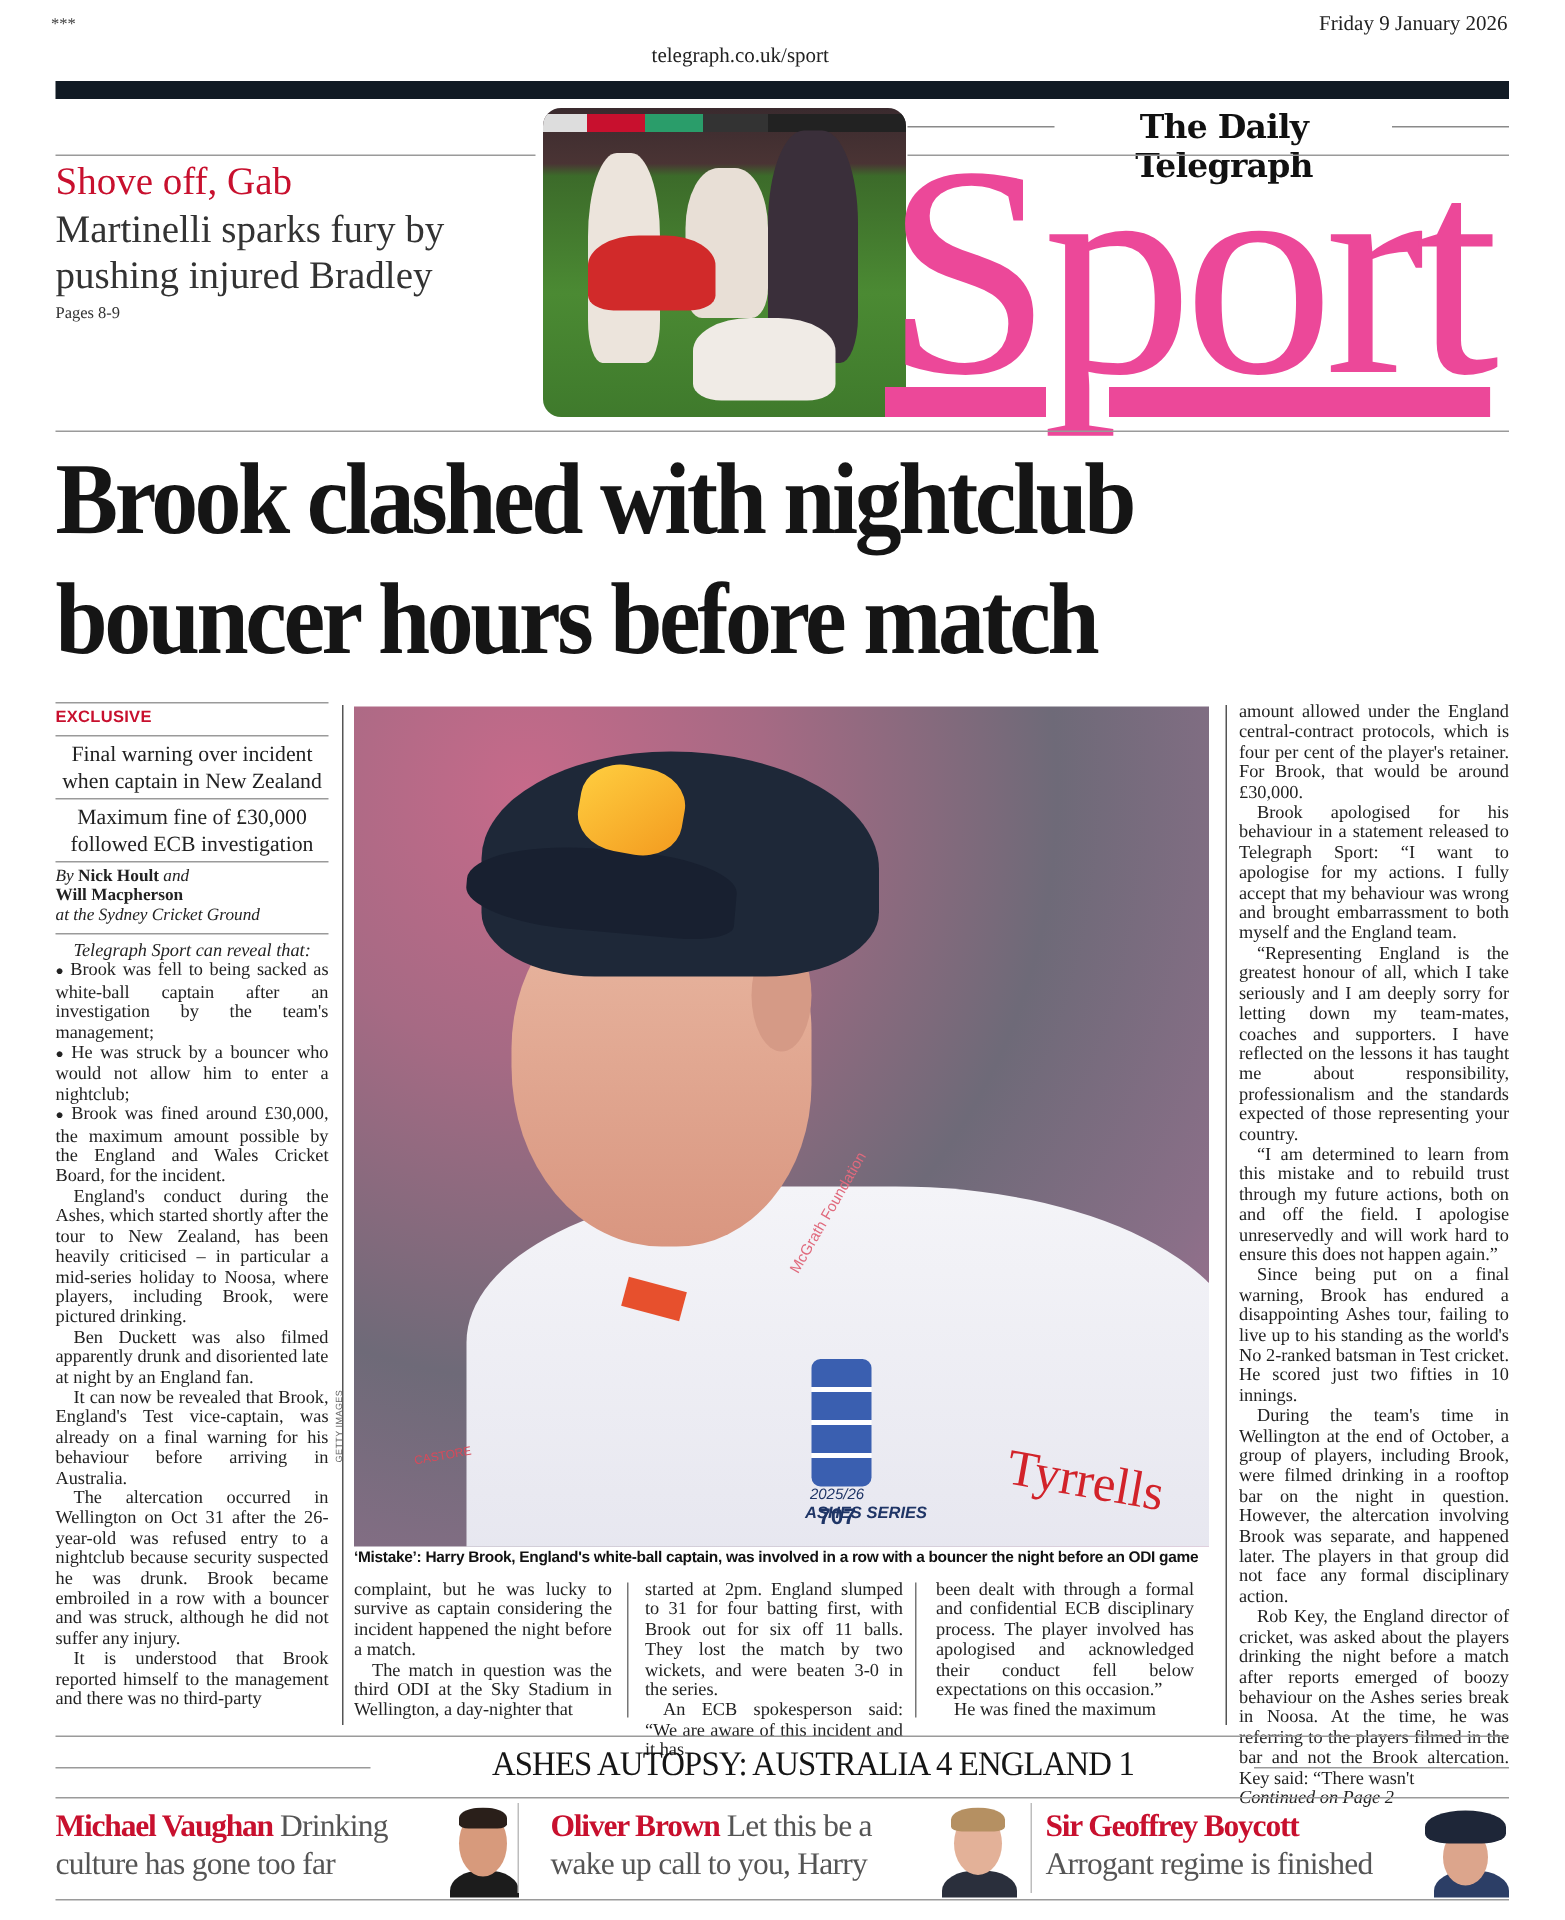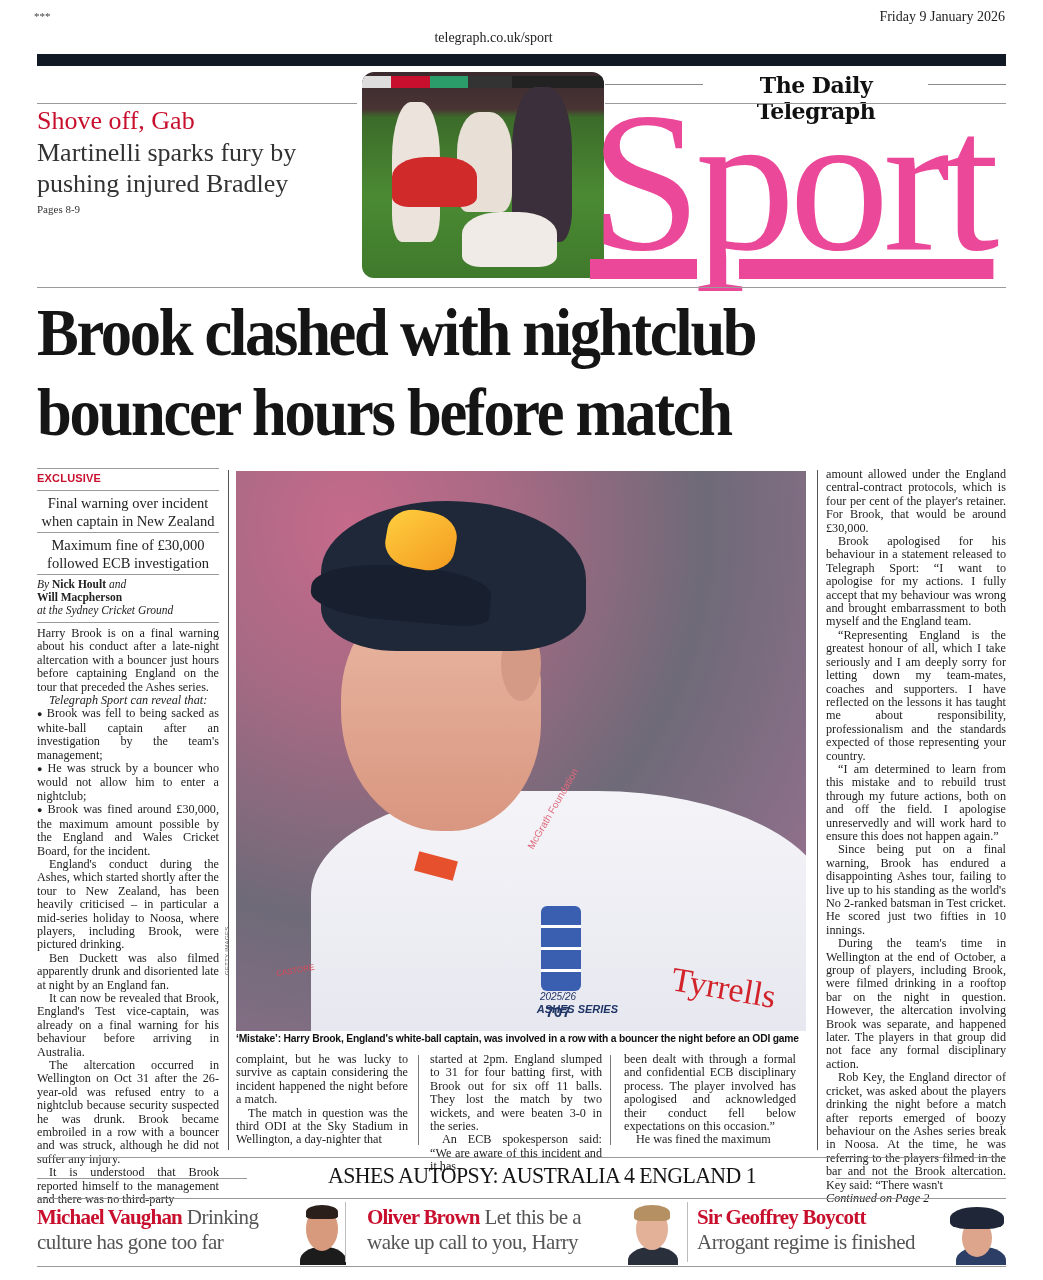--- a/index.html
+++ b/index.html
@@ -137,21 +137,20 @@
   <div class="rule"></div>
   <div class="byline">
     <i>By</i>
     <b>Nick Hoult</b>
     <i>and</i><br>
     <b>Will Macpherson</b><br>
     <i>at the Sydney Cricket Ground</i>
   </div>
   <div class="rule"></div>
   <div class="body" style="padding-top:4px;">
-    <p class="noindent">Harry Brook is on a final warning about his conduct after a late-night altercation with a bouncer just hours before captaining England on the tour that preceded the Ashes series.</p>
     <p><i>Telegraph Sport can reveal that:</i></p>
     <p class="noindent bullet">Brook was fell to being sacked as white-ball captain after an investigation by the team's management;</p>
     <p class="noindent bullet">He was struck by a bouncer who would not allow him to enter a nightclub;</p>
     <p class="noindent bullet">Brook was fined around £30,000, the maximum amount possible by the England and Wales Cricket Board, for the incident.</p>
     <p>England's conduct during the Ashes, which started shortly after the tour to New Zealand, has been heavily criticised – in particular a mid-series holiday to Noosa, where players, including Brook, were pictured drinking.</p>
     <p>Ben Duckett was also filmed apparently drunk and disoriented late at night by an England fan.</p>
     <p>It can now be revealed that Brook, England's Test vice-captain, was already on a final warning for his behaviour before arriving in Australia.</p>
     <p>The altercation occurred in Wellington on Oct 31 after the 26-year-old was refused entry to a nightclub because security suspected he was drunk. Brook became embroiled in a row with a bouncer and was struck, although he did not suffer any injury.</p>
     <p>It is understood that Brook reported himself to the management and there was no third-party</p>
   </div>

